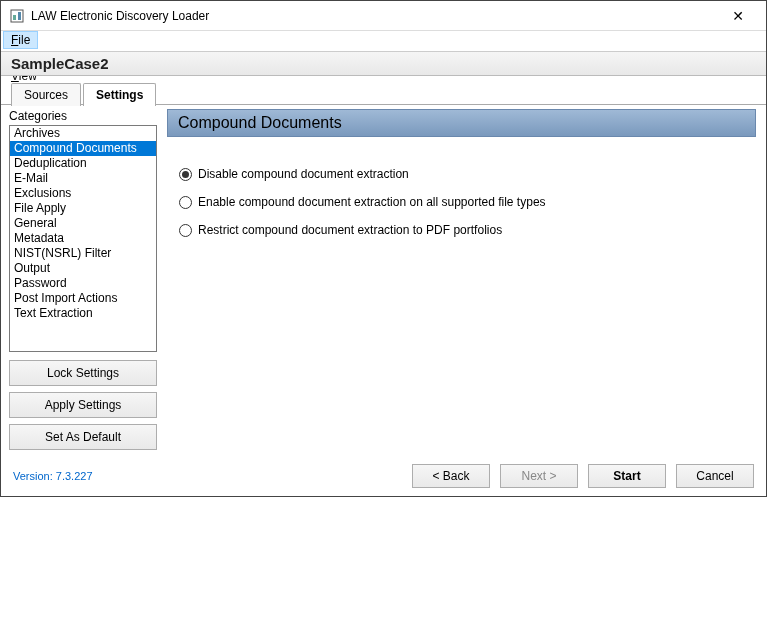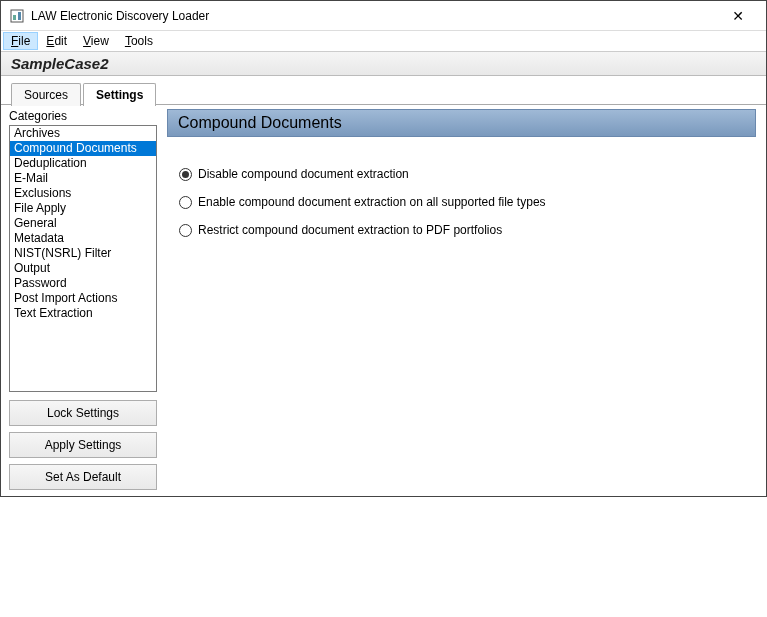--- a/index.html
+++ b/index.html
@@ -2,26 +2,26 @@
 <html><head>
 <meta charset="utf-8">
 <style>
   * { box-sizing: border-box; }
   html, body { margin: 0; padding: 0; font-family: "Segoe UI", Tahoma, sans-serif; font-size: 12px; color: #000; background: #fff; }
   .window { width: 767px; height: 497px; border: 1px solid #444; display: flex; flex-direction: column; background: #fff; }
   .titlebar { height: 30px; display: flex; align-items: center; padding: 0 8px; border-bottom: 1px solid #ddd; background: #fff; }
   .titlebar .icon { width: 16px; height: 16px; margin-right: 6px; display: flex; align-items: center; justify-content: center; }
   .titlebar .title { flex: 1; font-size: 12px; }
   .titlebar .close { width: 40px; text-align: center; font-size: 14px; cursor: pointer; }
-  .menubar { height: 20px; display: flex; align-items: center; background: #fff; padding: 0 2px; }
+  .menubar { height: 20px; display: flex; align-items: flex-start; background: #fff; padding: 0 2px; flex-direction: column; }
   .menu-item { padding: 2px 8px; cursor: default; display: flex; align-items: center; }
   .menu-item.active { background: #cce8ff; border: 1px solid #99d1ff; padding: 1px 7px; }
   .menu-item u { text-decoration: underline; }
   .case-bar { background: linear-gradient(#f5f5f5, #e8e8e8); border-top: 1px solid #ccc; border-bottom: 1px solid #bbb; padding: 3px 10px; }
-  .case-title { font-weight: bold; font-family: Verdana, sans-serif; font-size: 15px; color: #222; font-style: italic; }
+  .case-title { font-weight: bold; font-family: Verdana, sans-serif; font-size: 15px; color: #222; }
   .tabs-row { display: flex; align-items: flex-end; padding: 6px 10px 0 10px; }
   .tab { padding: 4px 12px; border: 1px solid #aaa; border-bottom: none; background: #f7f7f7; margin-right: 2px; cursor: pointer; border-radius: 2px 2px 0 0; position: relative; top: 1px; }
   .tab.active { background: #fff; font-weight: bold; z-index: 2; }
   .tab-divider { flex: 1; border-bottom: 1px solid #aaa; height: 1px; align-self: flex-end; }
   .content { flex: 1; display: flex; padding: 4px 10px 6px 8px; gap: 10px; border-top: 1px solid #aaa; margin-top: -1px; overflow: hidden; }
   .sidebar { width: 148px; display: flex; flex-direction: column; }
   .sidebar-label { font-size: 12px; margin-bottom: 2px; }
   .listbox { flex: 1; border: 1px solid #7a7a7a; background: #fff; overflow: auto; }
   .list-item { padding: 0 4px; font-size: 12px; cursor: default; line-height: 15px; white-space: nowrap; }
   .list-item.selected { background: #0078d7; color: #fff; }
@@ -123,14 +123,23 @@
           </div>
           <div class="radio-row">
             <span class="radio-circle"></span>
             <span>Restrict compound document extraction to PDF portfolios</span>
           </div>
         </div>
     </div>
 
   </div>
 
+  <div class="footer">
+    <span class="version">Version: 7.3.227</span>
+    <div class="footer-buttons">
+      <button class="btn">&lt; Back</button>
+      <button class="btn disabled">Next &gt;</button>
+      <button class="btn primary">Start</button>
+      <button class="btn">Cancel</button>
+    </div>
+  </div>
 
 </div>
 
 </body></html>

